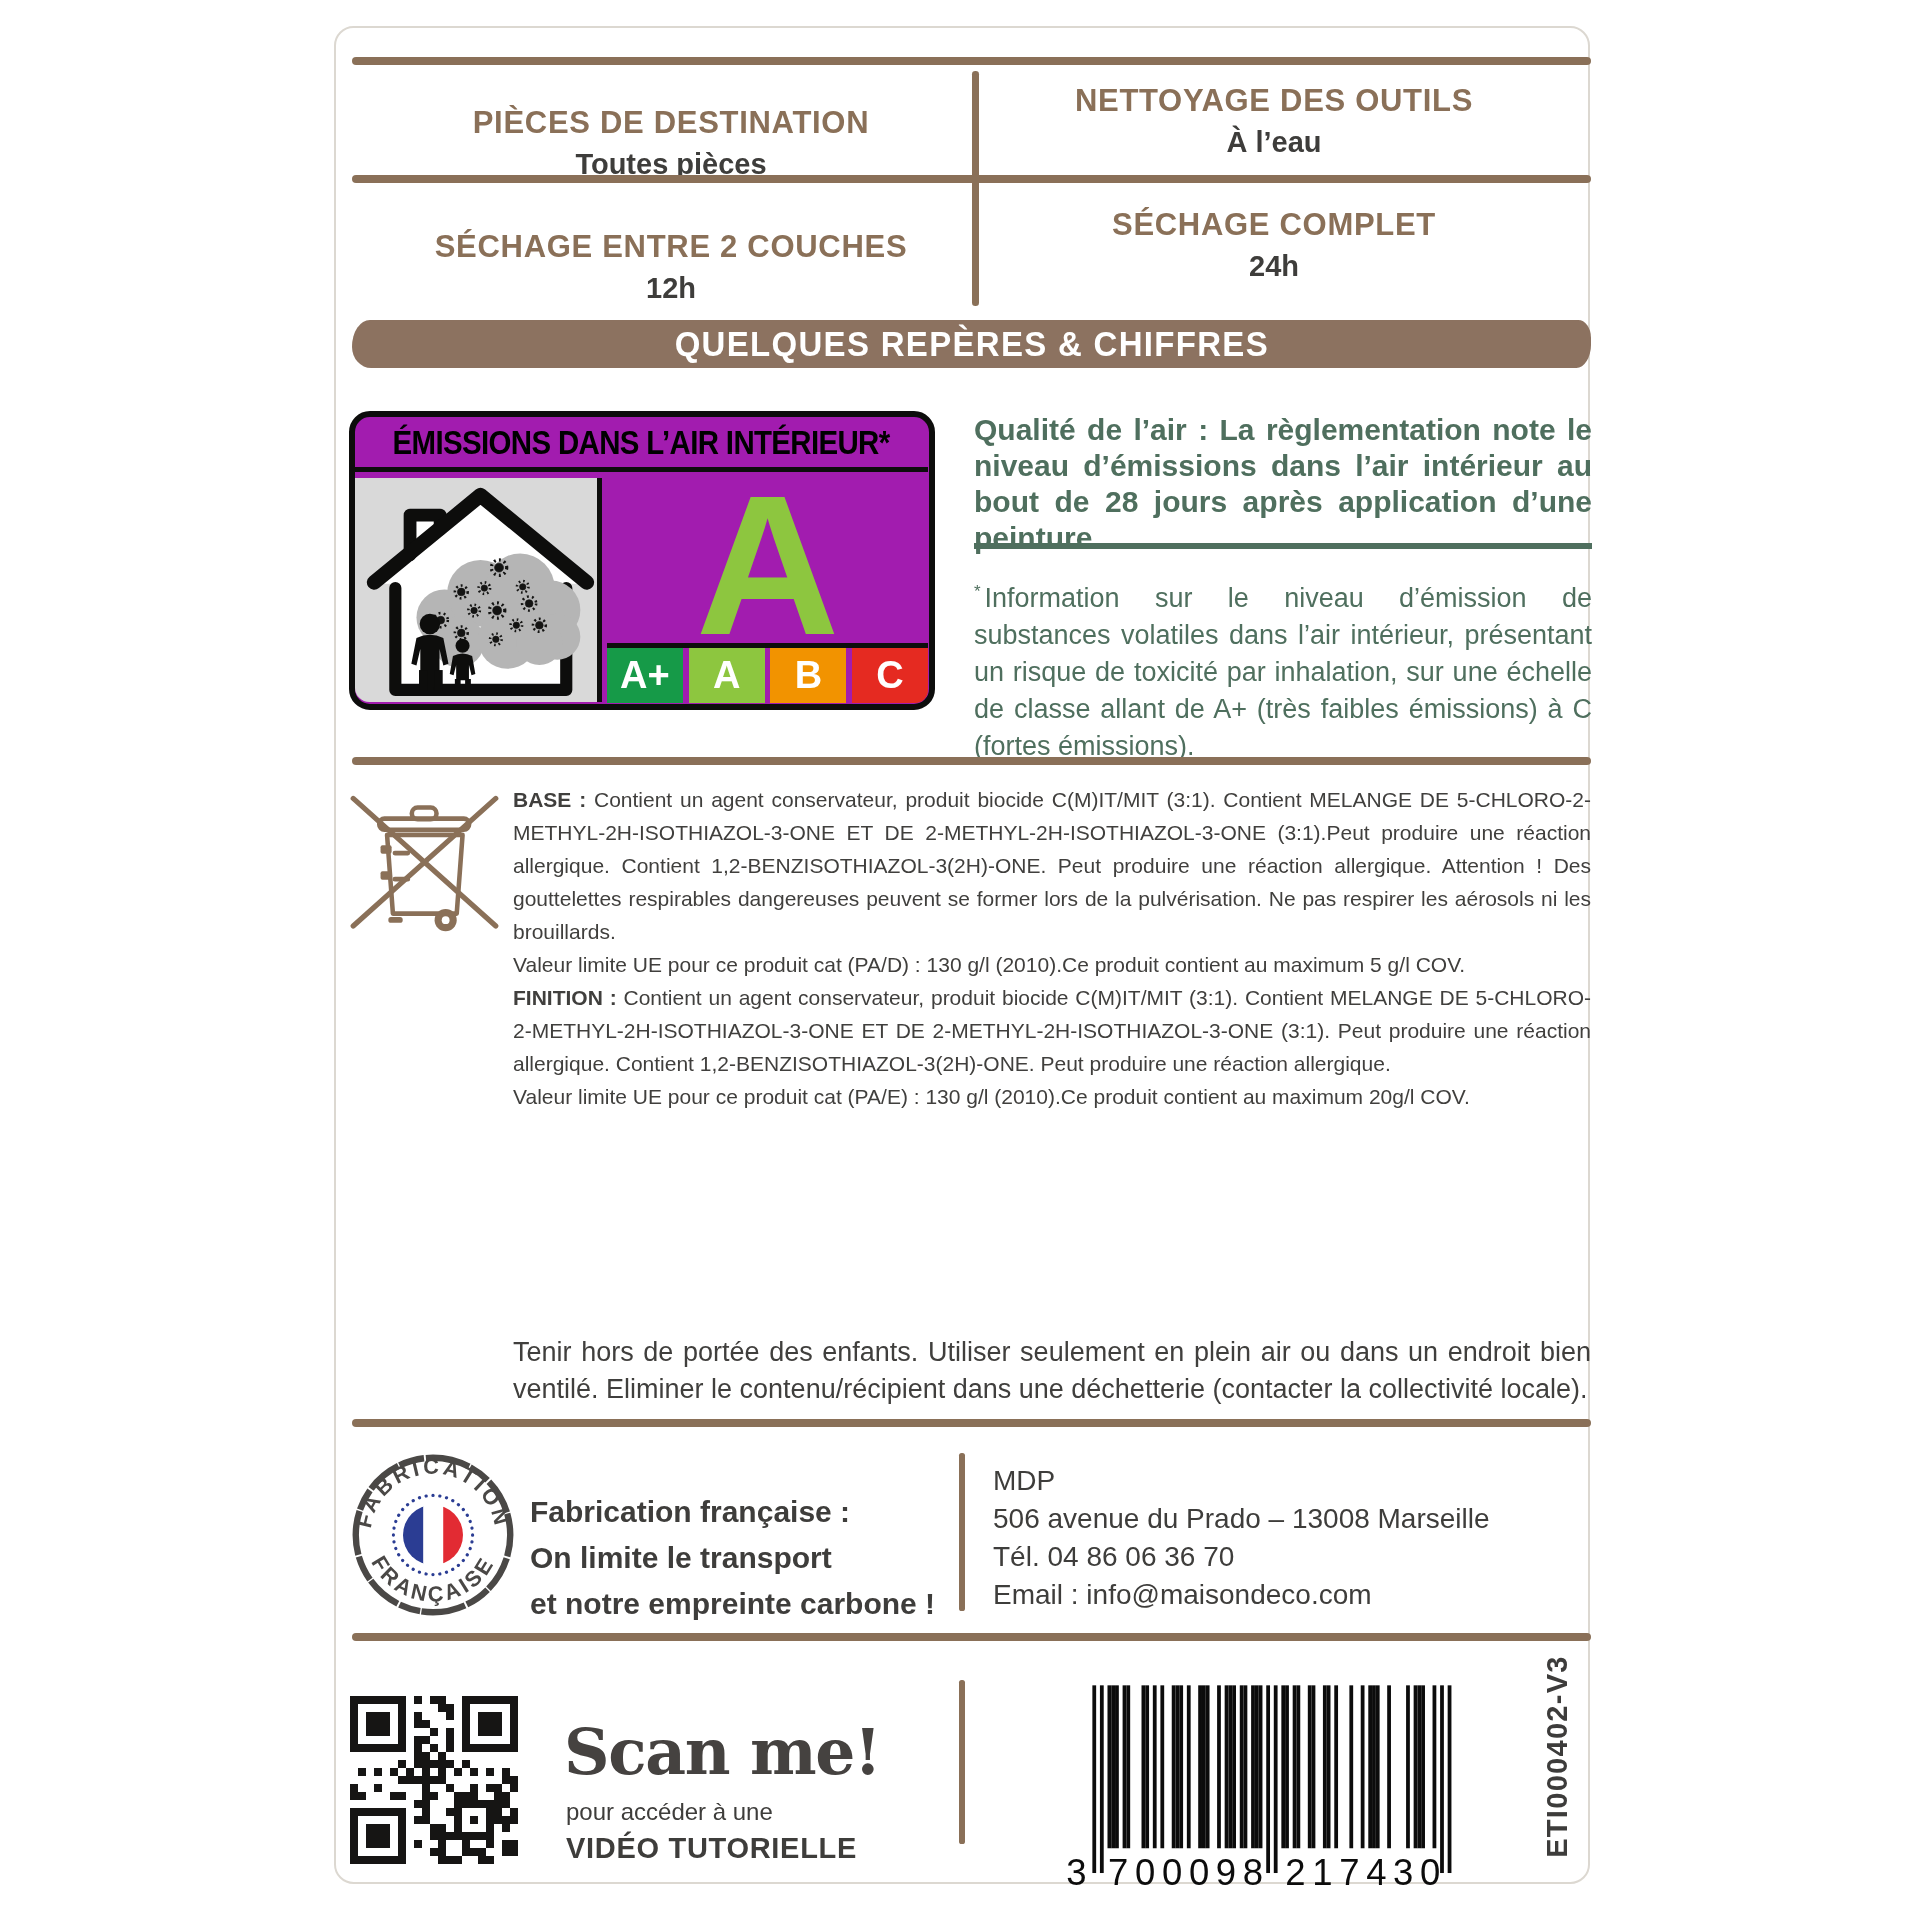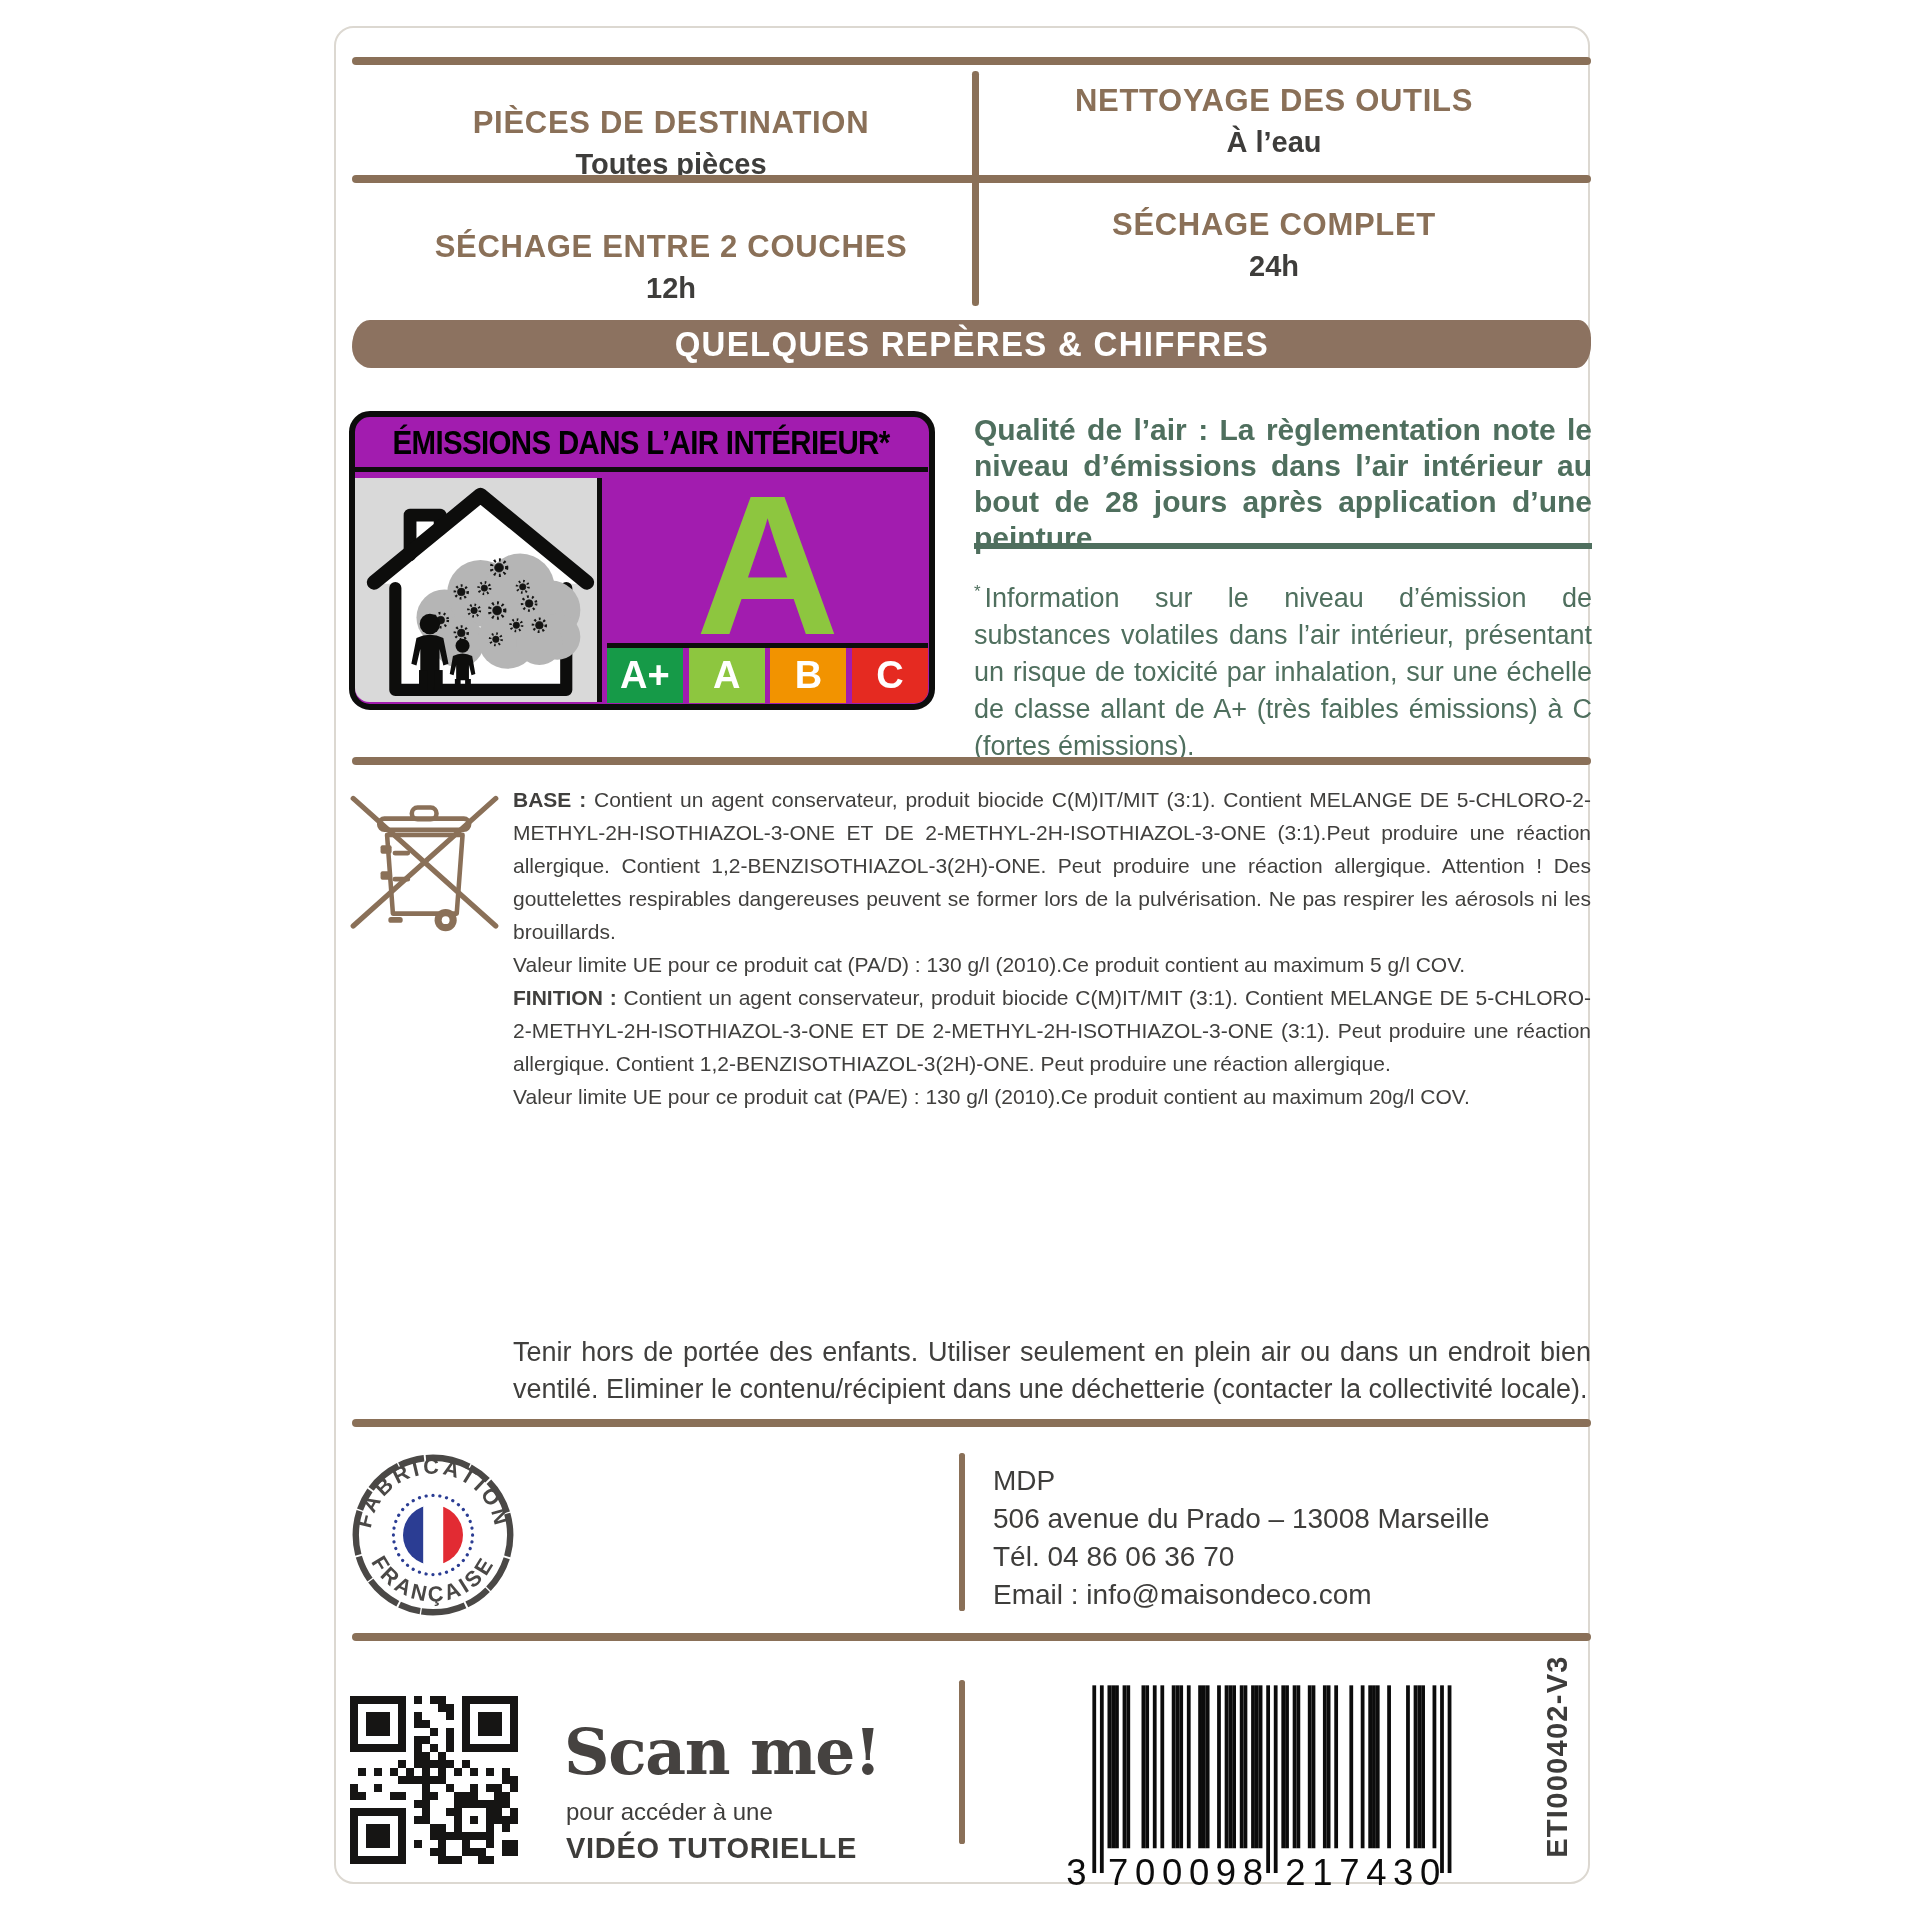--- a/index.html
+++ b/index.html
@@ -251,20 +251,25 @@
         <rect x="115" y="83" width="31" height="94" fill="#ffffff"></rect>
         <rect x="146" y="83" width="32" height="94" fill="#e22b33"></rect>
       </g>
       <text font-family="Liberation Sans, sans-serif" font-size="34" font-weight="bold" fill="#4a4846" letter-spacing="5">
         <textPath href="#arcTop" startOffset="50%" text-anchor="middle">FABRICATION</textPath>
       </text>
       <text font-family="Liberation Sans, sans-serif" font-size="34" font-weight="bold" fill="#4a4846" letter-spacing="5">
         <textPath href="#arcBot" startOffset="50%" text-anchor="middle">FRANÇAISE</textPath>
       </text>
     </svg>
+  </div>
+  <div class="fab-text">
+    <div>Fabrication française :</div>
+    <div>On limite le transport</div>
+    <div>et notre empreinte carbone !</div>
   </div>
   <div class="vdiv v1"></div>
   <div class="service">
     <div>MDP</div>
     <div>506 avenue du Prado – 13008 Marseille</div>
     <div>Tél. 04 86 06 36 70</div>
     <div>Email : info@maisondeco.com</div>
   </div>
 
   <div class="rule r4"></div>

